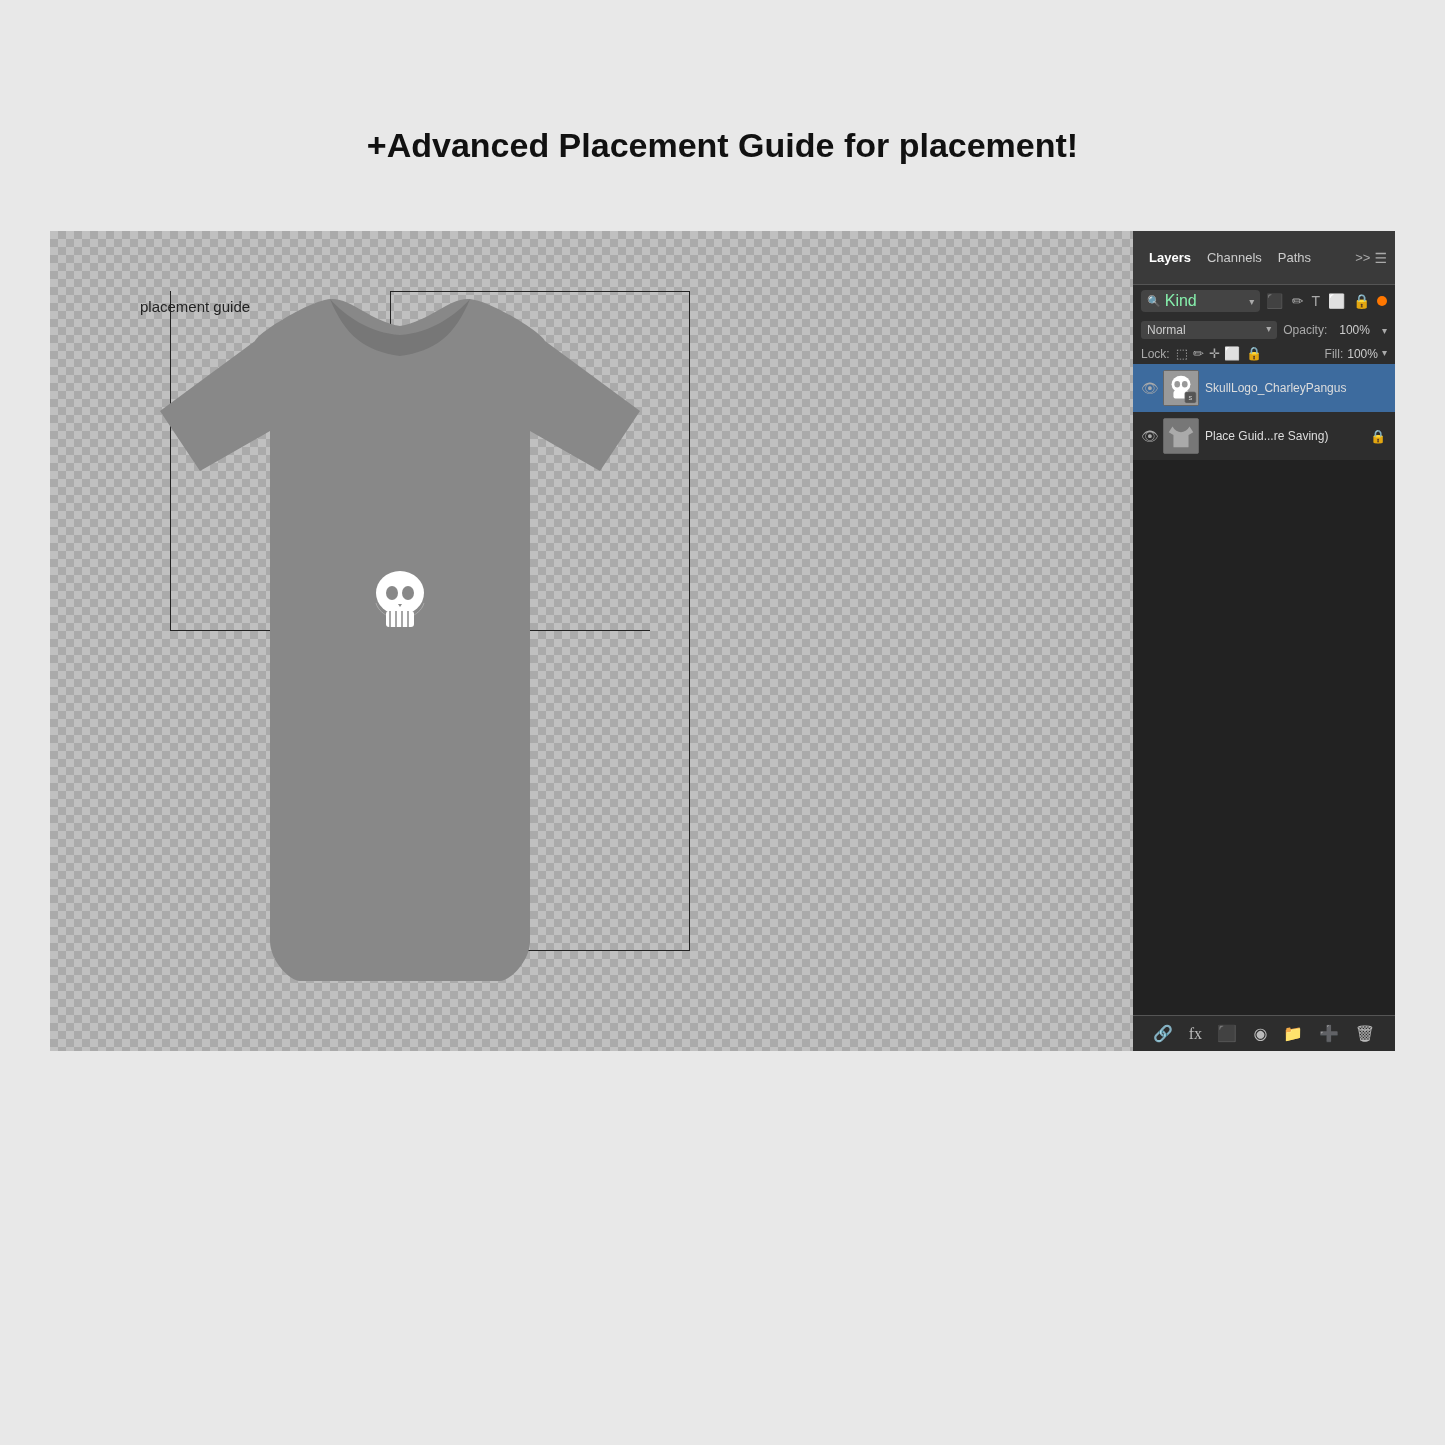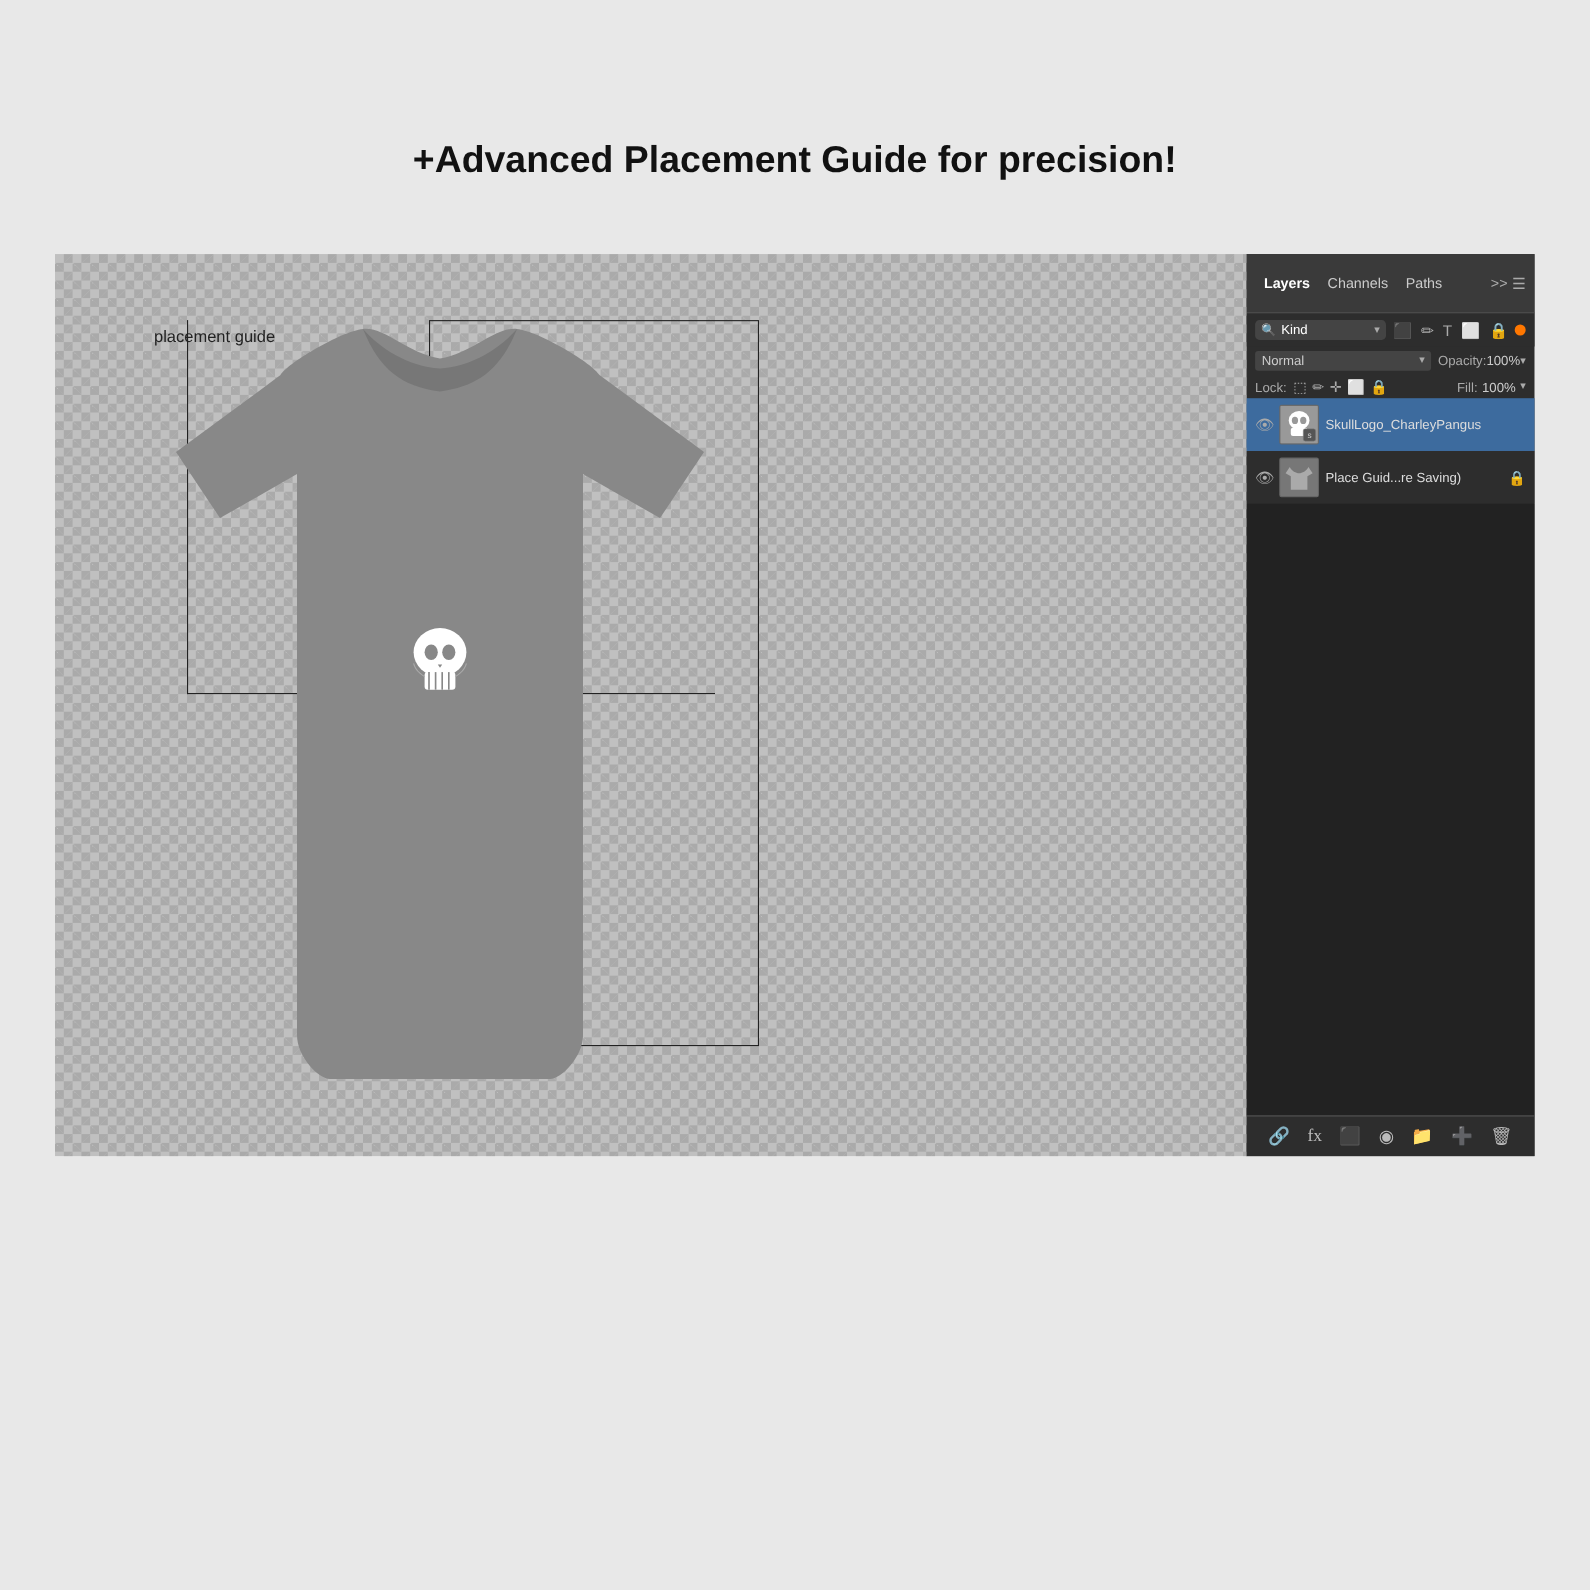--- a/index.html
+++ b/index.html
@@ -164,22 +164,22 @@
       flex: 1;
       gap: 4px;
     }
 
     .search-icon-sym {
       color: #aaa;
       font-size: 11px;
     }
 
     .search-kind-label {
-      color: #ffffff;
-      font-size: 12px;
+      color: #86efac;
+      font-size: 16px;
     }
 
     .search-dropdown {
       color: #aaa;
       font-size: 10px;
       margin-left: auto;
     }
 
     .search-icons-row {
       display: flex;
@@ -226,21 +226,21 @@
 
     .blend-mode-arrow {
       color: #aaa;
       font-size: 10px;
       margin-left: auto;
     }
 
     .opacity-row {
       display: flex;
       align-items: center;
-      gap: 0;
+      gap: 12px;
     }
 
     .opacity-label {
       color: #aaa;
       font-size: 12px;
     }
 
     .opacity-value {
       color: #ccc;
       font-size: 12px;
@@ -387,21 +387,21 @@
       background-position: 0 0, 0 8px, 8px -8px, -8px 0px;
       background-color: #c0c0c0;
     }
   </style>
 </head>
 <body>
 
 <div>
 
   <div class="page-title">
-    <div>+Advanced Placement Guide for precision!</div>
+    <div>+Advanced Placement Guide for placement!</div>
   </div>
 
   <div class="main-area">
 
     <div class="canvas-area checker-bg">
 
       <div class="placement-guide-label">placement guide</div>
 
       <div class="placement-guide-lines"></div>
 

